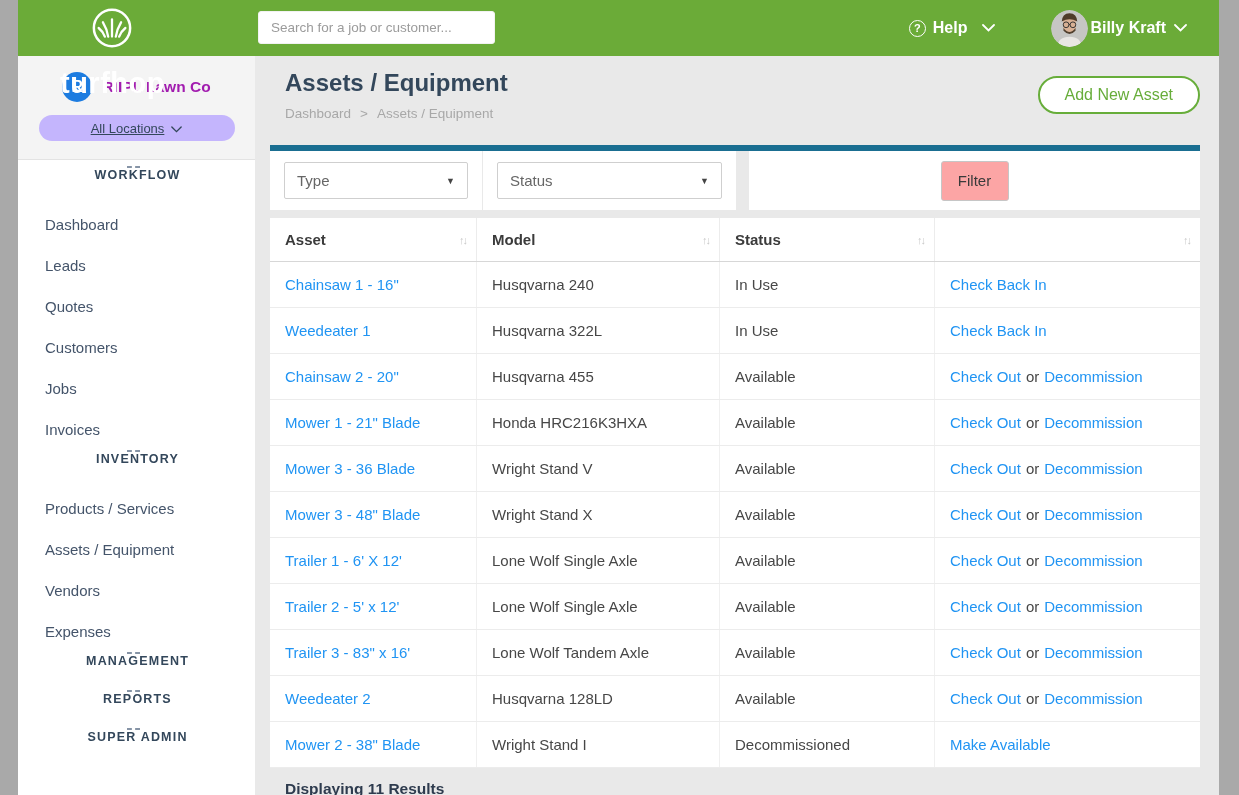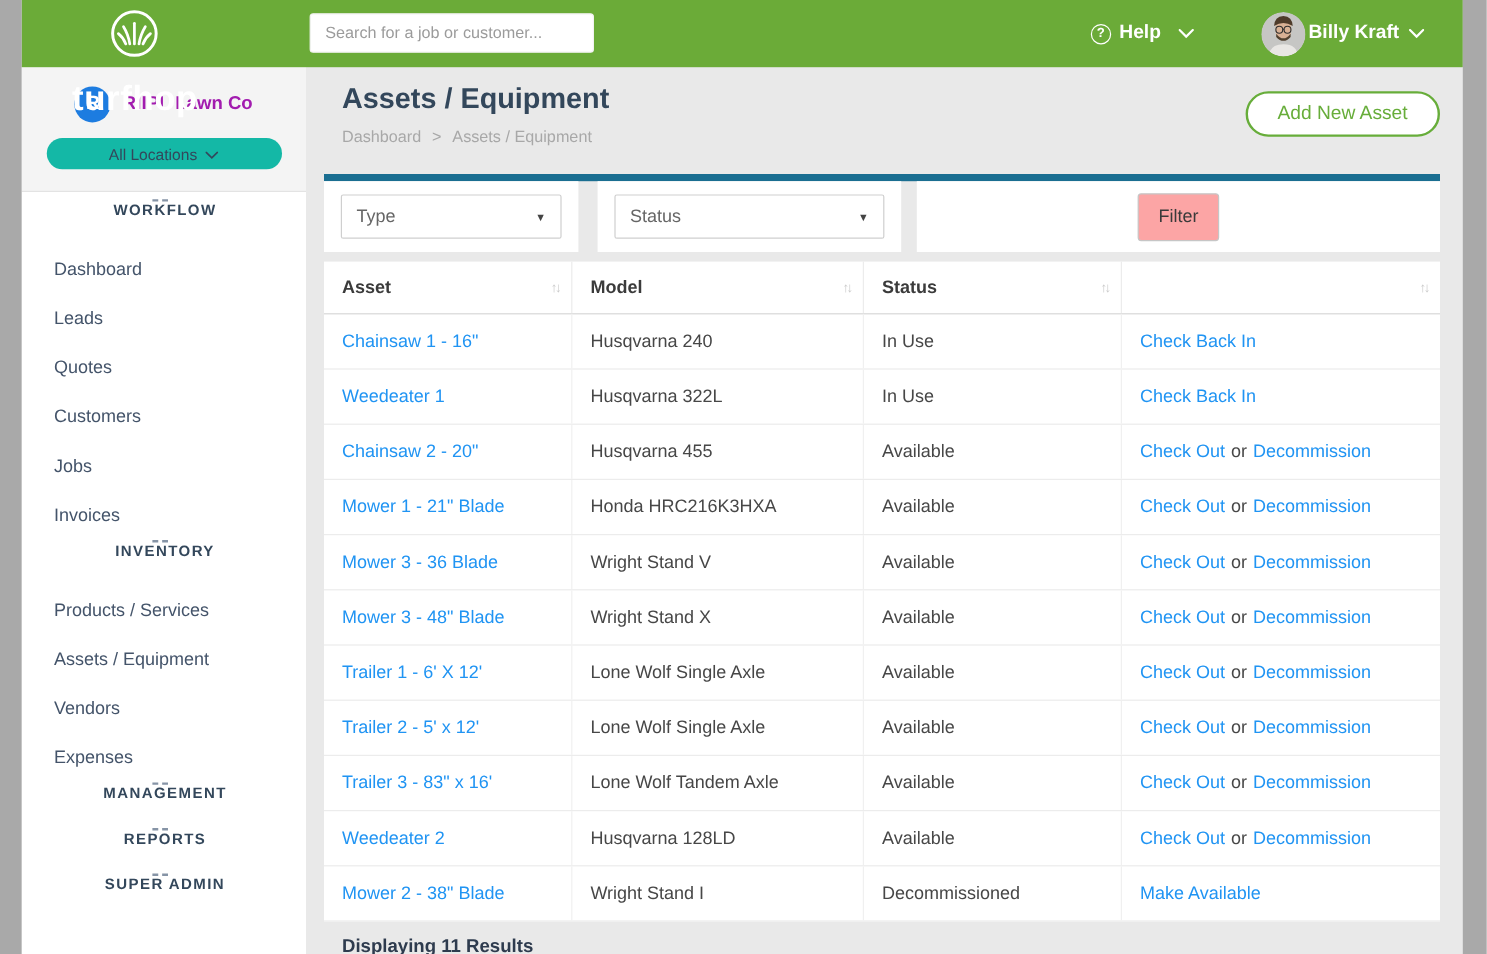--- a/index.html
+++ b/index.html
@@ -28,22 +28,22 @@
   .avatar { width:37px; height:37px; border-radius:50%; overflow:hidden; display:block; }
   .user-name { color:#fff; font-size:16px; font-weight:600; margin-left:2px; }
 
   
   .sidebar { position:absolute; left:18px; top:56px; width:237px; bottom:0; background:#fff; z-index:10; }
   .company { height:104px; background:#f4f4f4; border-bottom:1px solid #e3e3e3; padding-top:16px; }
   .company-row { display:flex; align-items:center; justify-content:center; gap:10px; }
   .r-badge { width:30px; height:30px; border-radius:50%; background:#1d7ce0; color:#fff; font-size:16px; font-weight:700;
     display:flex; align-items:center; justify-content:center; }
   .company-name { color:#a21caf; font-size:15.5px; font-weight:600; }
-  .loc-pill { margin:13px auto 0; width:196px; height:26px; border-radius:13px; background:#14b8a6; color:#33475b;
-    font-size:13px; display:flex; align-items:center; justify-content:center; gap:7px; cursor:pointer; }
+  .loc-pill { margin:13px auto 0; width:196px; height:26px; border-radius:13px; background:#c4b5fd; color:#33475b;
+    font-size:13px; display:flex; align-items:center; justify-content:center; gap:7px; cursor:pointer;text-decoration:underline; }
   .nav { padding-top:6px; }
   .nav-head { height:38px; display:flex; align-items:center; padding-left:2px; color:#33475b;
     font-size:12.5px; font-weight:700; letter-spacing:1.2px; cursor:pointer;flex-direction:column; }
   .dash-icon { width:13px; border-top:2px dashed #8694a6; margin-right:9px; }
   .nav-item { height:41px; display:flex; align-items:center; padding-left:27px; color:#44546a; font-size:15px; cursor:pointer; }
 
   
   .main { position:absolute; left:255px; top:56px; right:20px; bottom:0; background:#e9e9e9; overflow:hidden; }
   .page-head { position:relative; height:89px; }
   .page-title { position:absolute; left:30px; top:13px; font-size:24px; font-weight:700; color:#33475b; }
@@ -52,21 +52,21 @@
   .add-btn { position:absolute; right:19px; top:20px; height:38px; padding:0 25px; background:#fff;
     border:2px solid #67ad3a; border-radius:19px; color:#67ad3a; font-size:16px; font-weight:400;
     font-family:inherit; cursor:pointer; }
 
   .card { margin:0 19px 0 15px; }
   .teal-bar { height:6px; background:#1a6e91; }
 
   .filter-row { display:flex; height:59px; margin-bottom:8px; }
   .fcell { background:#fff; display:flex; align-items:center; padding:0 14px; }
   .fcell-search { width:325px; margin-right:13px; }
-  .fcell-type { width:212px; margin-right:16px; }
+  .fcell-type { width:212px; margin-right:1px; }
   .fcell-status { width:253px; margin-right:13px; }
   .fcell-filter { flex:1; justify-content:center; }
   .filter-search { width:100%; height:37px; border:1px solid #cfcfcf; border-radius:2px; padding:0 12px;
     font-size:15px; color:#444; outline:none; font-family:inherit; }
   .filter-search::placeholder { color:#a0a0a0; }
   .fake-select { width:100%; height:37px; border:1px solid #cfcfcf; border-radius:2px; background:#fff;
     display:flex; align-items:center; justify-content:space-between; padding:0 12px; cursor:pointer; }
   .select-label { font-size:15px; color:#666; }
   .select-arrow { font-size:9px; color:#444; }
   .filter-btn { width:68px; height:40px; background:#fca5a5; border:1px solid #c6c6c6; border-radius:3px;

